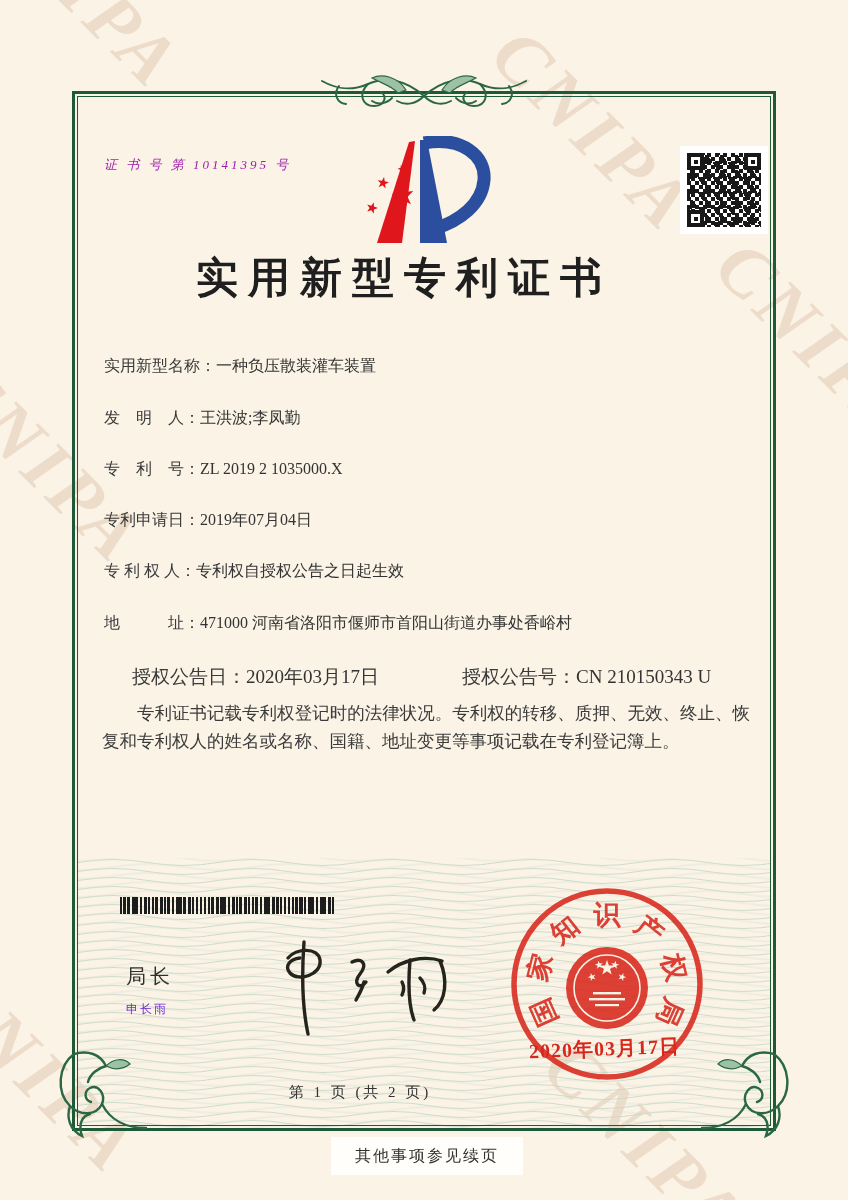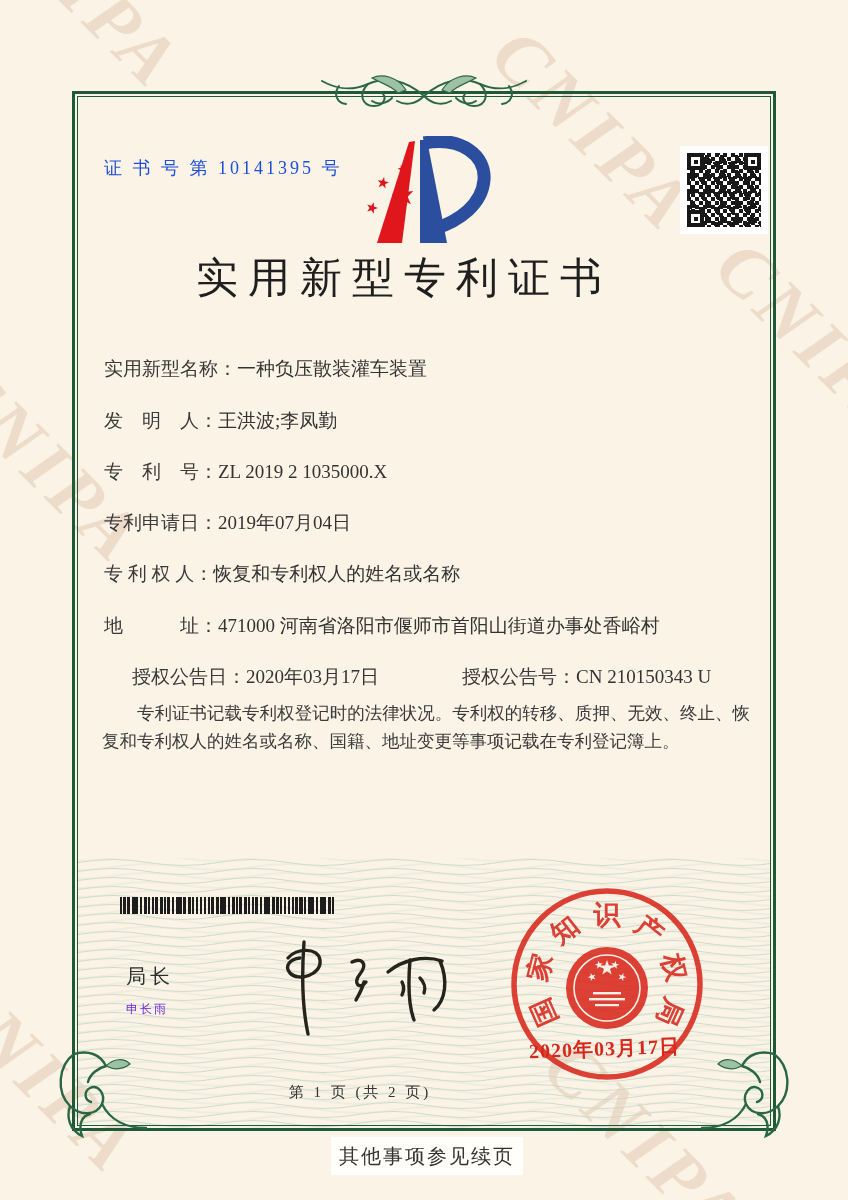--- a/index.html
+++ b/index.html
@@ -23,21 +23,21 @@
   .frame-inner{
     position:absolute; inset:2px; border:1px solid #1e5a3a;
   }
   
   .waveband{ position:absolute; left:78px; top:858px; }
   
   .orn{ position:absolute; }
   
   .cert-no{
     position:absolute; left:104px; top:156px;
-    font-size:18px; letter-spacing:3px; color:#1d4ed8;
+    font-size:13px; letter-spacing:3px; color:#a21caf;font-style:italic;
   }
   
   .logo{ position:absolute; left:350px; top:136px; }
   
   .qr{ position:absolute; left:680px; top:146px; width:88px; height:88px;
        background:#fff; padding:0; }
   .qr-inner{ position:absolute; left:7px; top:7px; width:74px; height:74px; background:#fff; }
   .qr-noise{
     position:absolute; inset:0;
     background:
@@ -45,24 +45,24 @@
       repeating-conic-gradient(transparent 0% 22%, #181818 0% 41%, transparent 0% 50%);
     background-size:8px 8px, 15px 15px;
     background-position:0 0, 3px 2px;
   }
   .qr-eye{ position:absolute; width:17px; height:17px; border:4px solid #181818; background:#fff; box-sizing:border-box;}
   .qr-eye::after{ content:""; position:absolute; inset:2.5px; background:#181818; }
   .qr-eye.tl{ left:0; top:0; } .qr-eye.tr{ right:0; top:0; } .qr-eye.bl{ left:0; bottom:0; }
   
   .title{
     position:absolute; left:72px; top:250px; width:664px; text-align:center;
-    font-size:42px; font-weight:normal; letter-spacing:10px; color:#1f1f1f;
-  }
-  
-  .frow{ position:absolute; left:104px; width:640px; font-size:19px; white-space:nowrap; }
+    font-size:42px; font-weight:bold; letter-spacing:10px; color:#1f1f1f;
+  }
+  
+  .frow{ position:absolute; left:104px; width:640px; font-size:16px; white-space:nowrap; }
   .flabel{ color:#3a3a3a; }
   .fvalue{ color:#333; }
   .r0{top:356px;} .r1{top:408px;} .r2{top:459px;} .r3{top:510px;} .r4{top:561px;} .r5{top:613px;}
   .grant-row{ position:absolute; left:88px; top:664px; width:640px; font-size:19px; white-space:nowrap;margin-left:44px; }
   .grant-no{ position:absolute; left:330px; top:0; }
   
   .paras{
     position:absolute; left:102px; top:699px; width:648px;
     font-size:17.5px; line-height:1.62; text-align:justify; color:#3b3b3b;
   }
@@ -87,21 +87,21 @@
     transform:rotate(-2deg); white-space:nowrap;
   }
   
   .page-num{
     position:absolute; left:72px; top:1083px; width:576px; text-align:center;
     font-size:15px; letter-spacing:3px; color:#333;
   }
   .cont-box{
     position:absolute; left:331px; top:1137px; width:192px; height:38px;
     background:#fffefb; display:flex; align-items:center; justify-content:center;
-    font-size:20px; letter-spacing:2px; color:#333;
+    font-size:16px; letter-spacing:2px; color:#333;
   }
 </style>
 </head>
 <body>
 
 <div class="page">
 
   <div class="wm" style="left:-45px; top:-55px;">CNIPA</div>
   <div class="wm" style="left:468px; top:88px;">CNIPA</div>
   <div class="wm" style="left:692px; top:300px;">CNIPA</div>
@@ -195,21 +195,21 @@
   <div class="frow r1">
     <span class="flabel">发　明　人：</span><span class="fvalue">王洪波;李凤勤</span>
   </div>
   <div class="frow r2">
     <span class="flabel">专　利　号：</span><span class="fvalue">ZL 2019 2 1035000.X</span>
   </div>
   <div class="frow r3">
     <span class="flabel">专利申请日：</span><span class="fvalue">2019年07月04日</span>
   </div>
   <div class="frow r4">
-    <span class="flabel">专 利 权 人：</span><span class="fvalue">恢复和专利权人的姓名或名称</span>
+    <span class="flabel">专 利 权 人：</span><span class="fvalue">专利权自授权公告之日起生效</span>
   </div>
   <div class="frow r5">
     <span class="flabel">地　　　址：</span><span class="fvalue">471000 河南省洛阳市偃师市首阳山街道办事处香峪村</span>
   </div>
 
   <div class="grant-row">
     <span><span class="flabel">授权公告日：</span><span class="fvalue">2020年03月17日</span></span>
     <span class="grant-no"><span class="flabel">授权公告号：</span><span class="fvalue">CN 210150343 U</span></span>
   </div>
 

